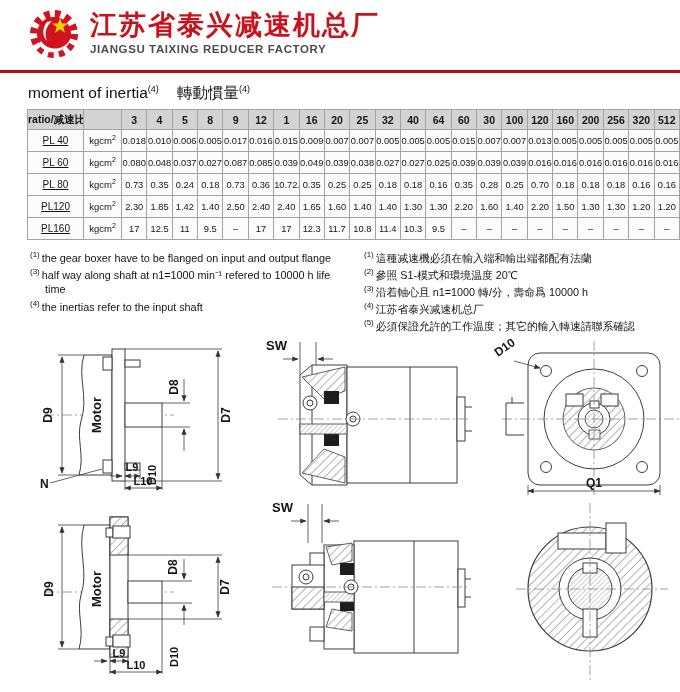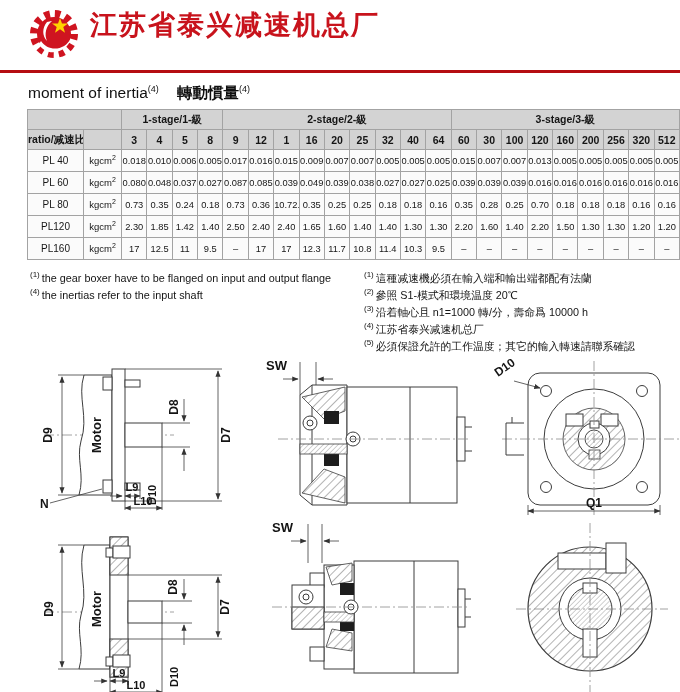--- a/index.html
+++ b/index.html
@@ -11,31 +11,31 @@
   }
   
   .hdr { display:flex; align-items:flex-start; padding:8px 0 0 28px; height:58px; }
   .logo { width:52px; height:52px; flex:0 0 auto; }
   .hdr-titles { margin-left:10px; padding-top:2px; }
   .company-cn { font-size:27px; font-weight:bold; color:#c8131c; letter-spacing:2px; line-height:30px; }
   .company-en { font-size:11.5px; font-weight:bold; color:#4c4c4c; letter-spacing:0.6px; margin-top:3px; }
   .red-rule { height:3px; background:#b50d12; margin-top:4px; }
   
   .section-title { margin:10px 0 5px 28px; font-size:15.5px; color:#101010; }
-  .section-title .cn { font-weight:bold; margin-left:14px; }
+  .section-title .cn { font-weight:normal; margin-left:14px; }
   .section-title sup { font-size:9px; }
   
   table.inertia { border-collapse:collapse; table-layout:fixed; width:653px; margin-left:27px; }
   table.inertia th, table.inertia td {
     border:1px solid #a3a3a3; text-align:center; padding:0;
     font-family:"Liberation Sans", sans-serif; color:#151515; overflow:hidden; white-space:nowrap;
   }
   table.inertia thead th { background:#d3d3d3; font-weight:bold; font-size:10.5px; height:19px; }
   table.inertia tbody td { background:#fbfbfb; font-size:9.3px; height:21px; font-weight:normal; }
-  table.inertia tbody td.model { font-size:10px; }
+  table.inertia tbody td.model { font-size:10px;text-decoration:underline; }
   table.inertia tbody td.unit { font-size:9.5px; }
   table.inertia sup { font-size:7px; }
   
   .footnotes { display:flex; margin:8px 14px 0 30px; }
   .fn-col { width:322px; }
   .fn-col.cnf { width:300px; margin-left:12px; }
   .fn { font-size:10.8px; line-height:14.5px; padding-left:15px; text-indent:-15px; color:#141414; }
   .fn sup { font-size:8px; margin-right:2px; }
   
   .draw-row { display:flex; margin-left:22px; }
@@ -57,41 +57,36 @@
 <div class="hdr">
   <svg class="logo" viewBox="0 0 52 52" aria-hidden="true">
     <circle cx="26" cy="26" r="17" fill="#cf1420"></circle>
     <circle cx="26" cy="26" r="20" fill="none" stroke="#cf1420" stroke-width="8" stroke-dasharray="5.5 5"></circle>
     <path d="M13,33 C20,44 37,43 43,30 C40,45 18,50 11,36 Z" fill="#ffffff"></path>
     <path d="M19,14 C14,20 14,28 19,33 C16,26 18,18 24,13 Z" fill="#ffffff"></path>
     <polygon points="32,10 34,15.5 40,15.5 35.3,19 37,24.8 32,21.3 27,24.8 28.7,19 24,15.5 30,15.5" fill="#ffd200"></polygon>
   </svg>
   <div class="hdr-titles">
     <div class="company-cn">江苏省泰兴减速机总厂</div>
+    <div class="company-en">JIANGSU TAIXING REDUCER FACTORY</div>
   </div>
 </div>
 <div class="red-rule"></div>
 
 <div class="section-title">
   <span>moment of inertia</span><sup>(4)</sup>
   <span class="cn">轉動慣量</span><sup>(4)</sup>
 </div>
 
 <table class="inertia">
   <colgroup>
       <col style="width:56px">
       <col style="width:38px">
     </colgroup>
   <thead>
-    <tr>
-      <th colspan="2"></th>
-      <th colspan="4">1-stage/1-級</th>
-      <th colspan="9">2-stage/2-級</th>
-      <th colspan="9">3-stage/3-級</th>
-    </tr>
     <tr id="ratio-row">
       <th>ratio/减速比</th>
       <th></th>
     <th>3</th>
         <th>4</th>
         <th>5</th>
         <th>8</th>
         <th>9</th>
         <th>12</th>
         <th>1</th>
@@ -242,20 +237,21 @@
         <td>–</td>
         <td>–</td>
         <td>–</td>
       </tr>
     </tbody>
 </table>
 
 <div class="footnotes">
   <div class="fn-col">
     <div class="fn"><sup>(1)</sup><span>the gear boxer have to be flanged on input and output flange</span></div>
+    <div class="fn"><sup>(3)</sup><span>half way along shaft at n1=1000 min⁻¹ refered to 10000 h life time</span></div>
     <div class="fn"><sup>(4)</sup><span>the inertias refer to the input shaft</span></div>
   </div>
   <div class="fn-col cnf">
     <div class="fn"><sup>(1)</sup><span>這種减速機必須在輸入端和輸出端都配有法蘭</span></div>
     <div class="fn"><sup>(2)</sup><span>參照 S1-模式和環境温度 20℃</span></div>
     <div class="fn"><sup>(3)</sup><span>沿着軸心且 n1=1000 轉/分，壽命爲 10000 h</span></div>
     <div class="fn"><sup>(4)</sup><span>江苏省泰兴减速机总厂</span></div>
     <div class="fn"><sup>(5)</sup><span>必須保證允許的工作温度；其它的輸入轉速請聯系確認</span></div>
   </div>
 </div>

